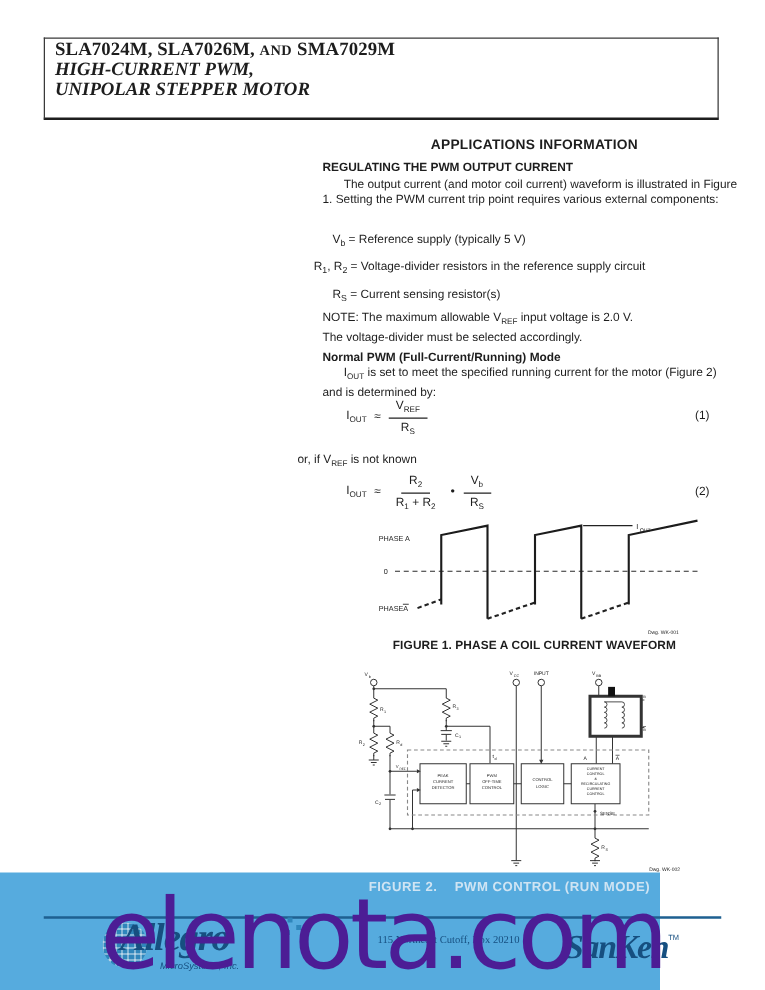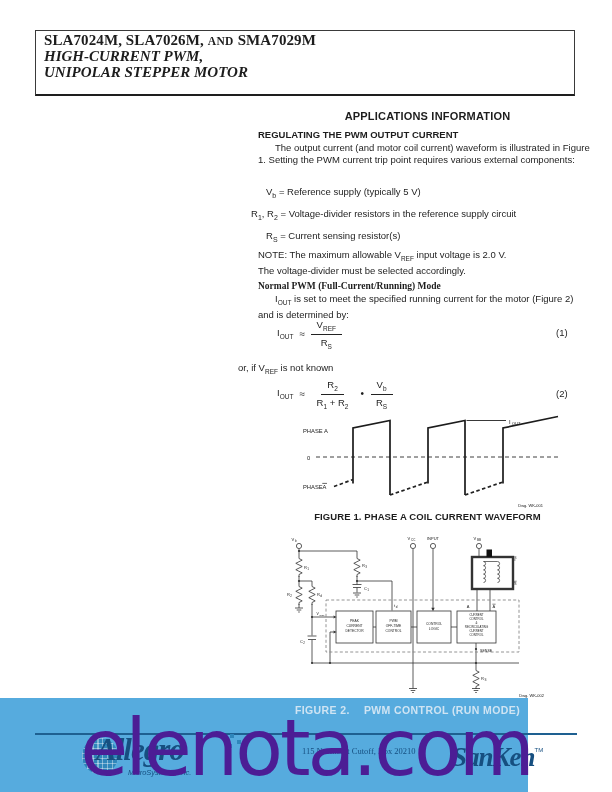--- a/index.html
+++ b/index.html
@@ -20,21 +20,21 @@
   .t-app{top:110px;text-align:center;font-weight:bold;font-size:11px;letter-spacing:0.2px;}
   .t-reg{top:129px;font-weight:bold;font-size:9.5px;}
   .t-para1{top:142px;font-size:9.5px;line-height:12.3px;text-indent:17px;}
   .def{font-size:9.5px;white-space:nowrap;}
   .d1{left:266px;top:186px;}
   .d2{left:251px;top:208px;}
   .d3{left:266px;top:230px;}
   .sb{font-size:7px;vertical-align:-2.5px;}
   .sb2{font-size:6.5px;vertical-align:-2.5px;}
   .t-note{top:249px;font-size:9.5px;line-height:12.3px;}
-  .t-h2{top:281px;font-weight:bold;font-size:9.5px;font-family:Liberation Serif, serif;}
+  .t-h2{top:281px;font-weight:bold;font-size:9.5px;}
   .t-para2a{top:293px;font-size:9.5px;text-indent:17px;}
   .t-para2b{top:309px;font-size:9.5px;}
   .eq{display:flex;align-items:center;font-size:9.5px;}
   .eq1{left:277px;top:318px;}
   .eq2{left:277px;top:378px;}
   .approx{margin:0 6px;}
   .dot{margin:0 6px;font-size:10px;}
   .frac{display:inline-flex;flex-direction:column;align-items:center;}
   .num{border-bottom:1px solid #222;padding:1px 6px 2px;white-space:nowrap;}
   .den{padding:2px 6px 0;white-space:nowrap;}

